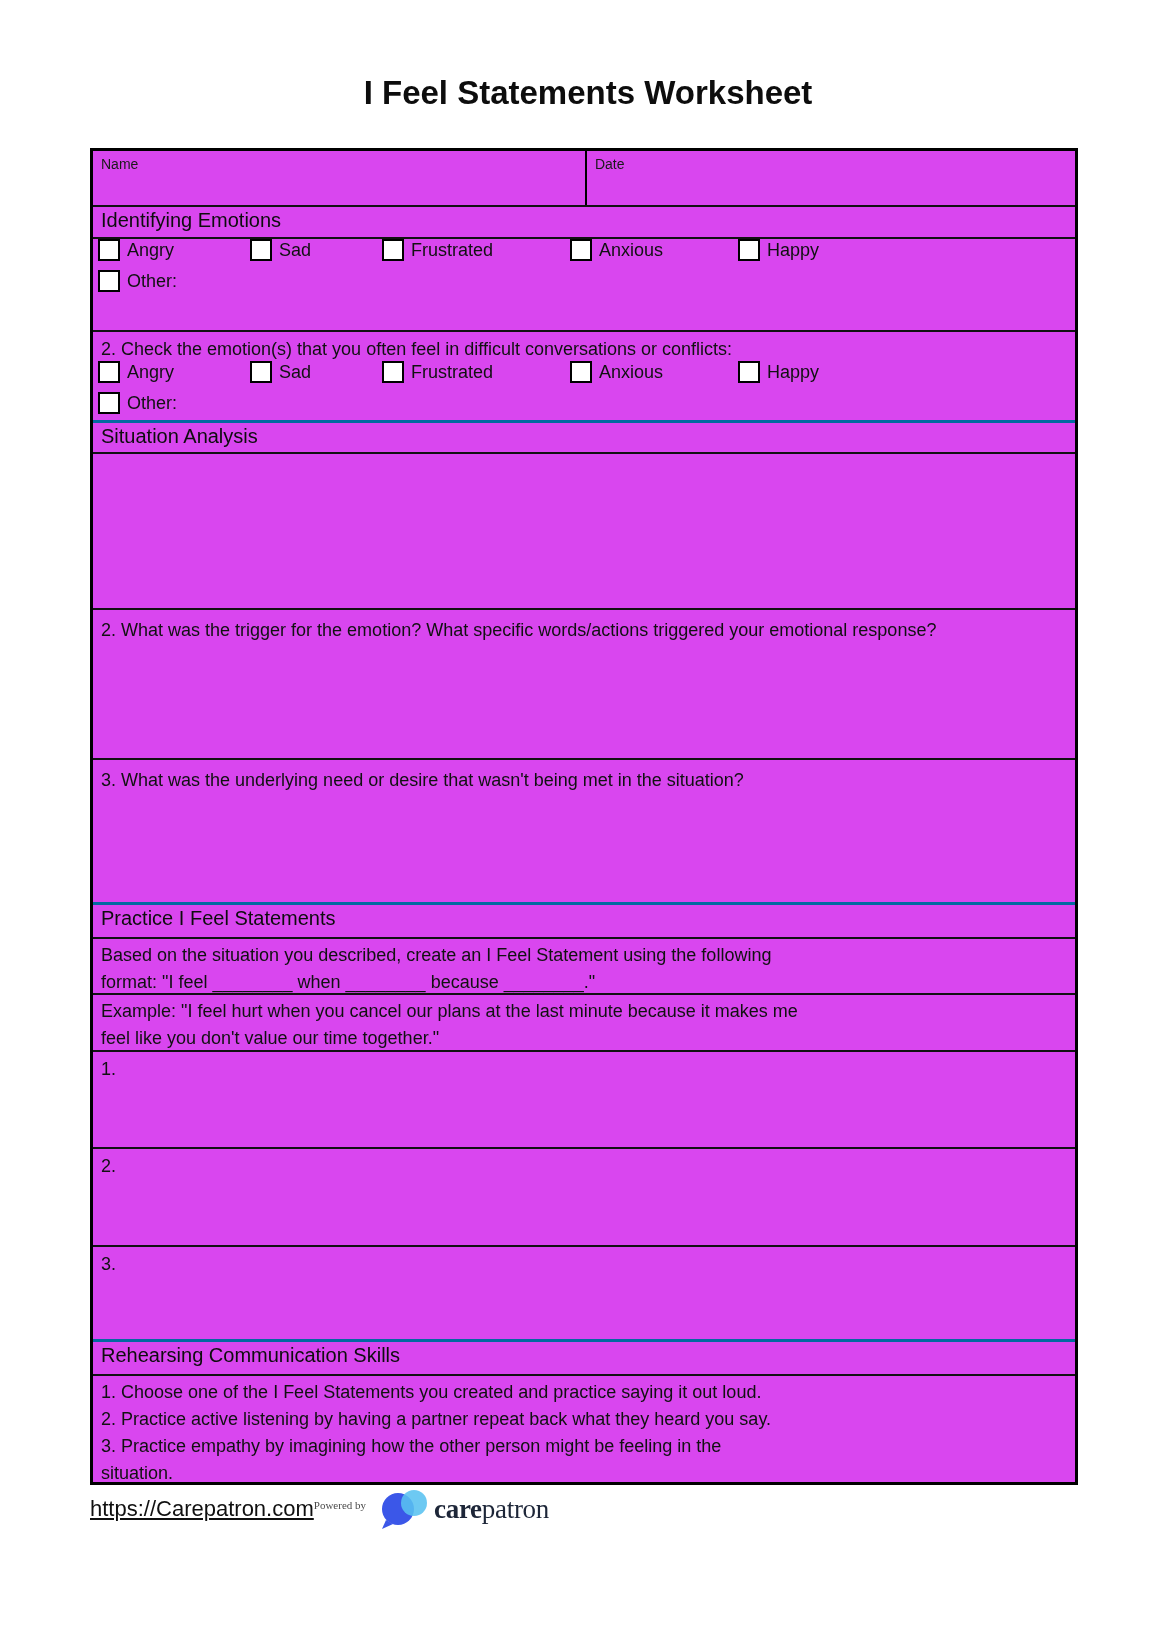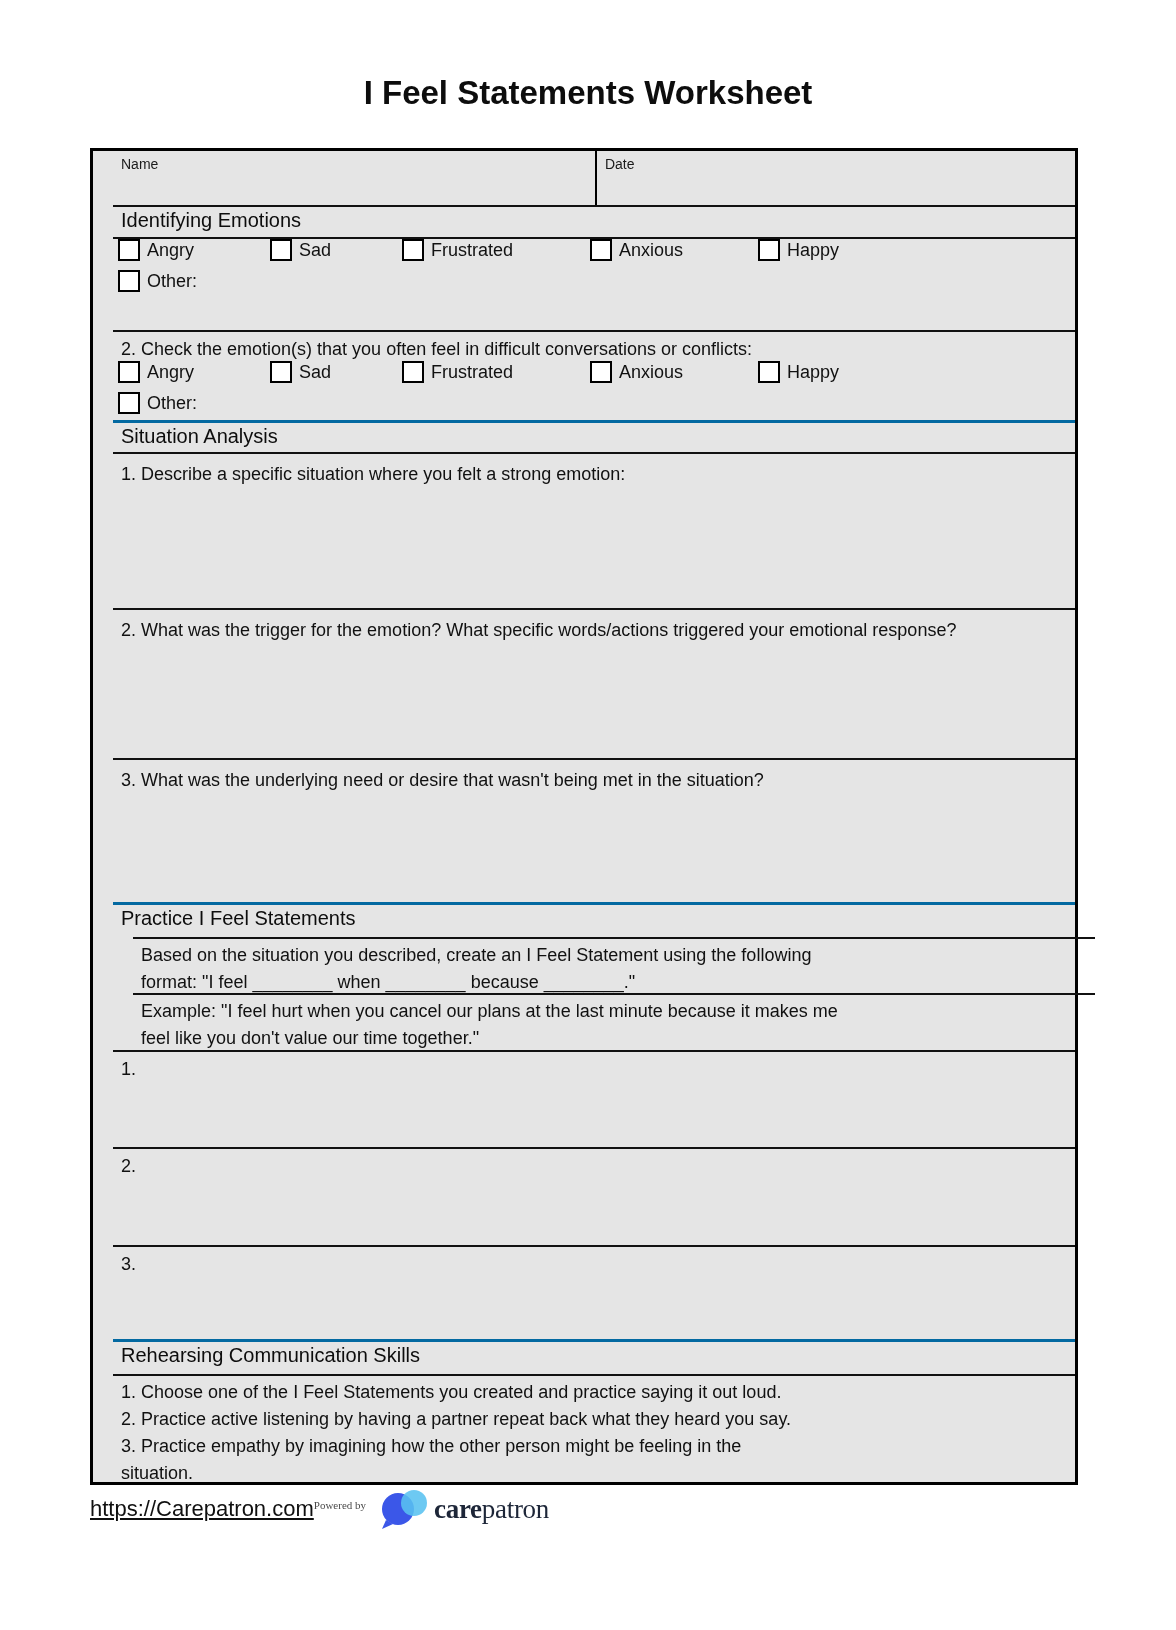--- a/index.html
+++ b/index.html
@@ -23,22 +23,21 @@
     color: #0d0d0d;
   }
   .form {
     position: absolute;
     left: 90px;
     top: 148px;
     width: 988px;
     height: 1337px;
     box-sizing: border-box;
     border: 3px solid #000;
-    background: #e5e5e5;
-    padding-left: 20px;
+    background: #d946ef;
   }
   .row { box-sizing: border-box; width: 100%; }
   .bt2 { border-top: 2px solid #111; }
   .bt3 { border-top: 3px solid #0369a1; }
 
   
   .name-date { height: 54px; display: flex; }
   .cell { box-sizing: border-box; padding: 5px 8px; font-size: 14px; color: #1a1a1a; }
   .cell-name { width: 50.3%; border-right: 2px solid #000; }
   .cell-date { flex: 1; }
@@ -77,21 +76,20 @@
   .a2 { height: 150px; }
   .a3 { height: 144px; }
   .answer-space { width: 100%; height: calc(100% - 34px); }
 
   
   .text-block {
     font-size: 18px;
     line-height: 27px;
     padding: 3px 8px 0 8px;
     white-space: pre-line;
-    margin-left: 20px;
   }
   .tb1 { height: 56px; }
   .tb2 { height: 57px; }
   .num-block { font-size: 18px; padding: 7px 8px 0 8px; }
   .n1 { height: 97px; }
   .n2 { height: 98px; }
   .n3 { height: 94px; }
 
   
   .steps-block {
@@ -199,21 +197,20 @@
       </div>
       <div class="other-row">
         <span class="cb-box"></span>
         <span class="cb-label">Other:</span>
       </div>
     </div>
 
     <div class="row sec-h h30 bt3">Situation Analysis</div>
 
     <div class="row answer a1 bt2">
-      <div class="q-line">1. Describe a specific situation where you felt a strong emotion:</div>
       <div class="answer-space"></div>
     </div>
 
     <div class="row answer a2 bt2">
       <div class="q-line">2. What was the trigger for the emotion? What specific words/actions triggered your emotional response?</div>
       <div class="answer-space"></div>
     </div>
 
     <div class="row answer a3 bt2">
       <div class="q-line">3. What was the underlying need or desire that wasn't being met in the situation?</div>

